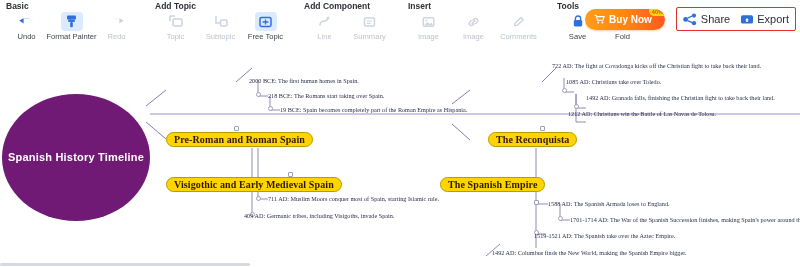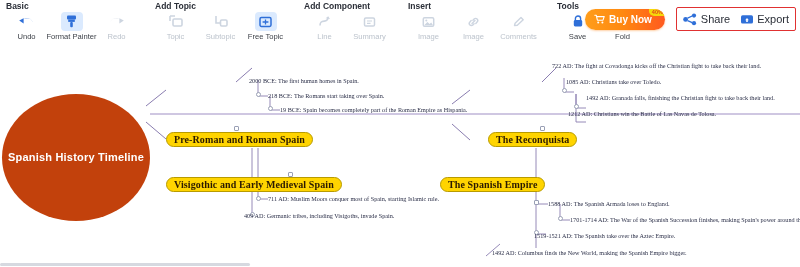--- a/index.html
+++ b/index.html
@@ -79,21 +79,21 @@
 
   
   .canvas{
     position:absolute;left:0;top:44px;width:800px;height:223px;
     background:#ffffff;overflow:hidden;
   }
   .canvas svg.links{position:absolute;left:0;top:0;width:800px;height:223px;}
 
   .center-node{
     position:absolute;left:2px;top:50px;width:148px;height:127px;
-    border-radius:50%;background:#c2410c;
+    border-radius:50%;background:#701a75;
     display:flex;align-items:center;justify-content:center;
     box-sizing:border-box;
   }
   .center-node span{
     color:#ffffff;font-size:11px;font-weight:bold;letter-spacing:.2px;
     text-align:center;line-height:13px;
   }
 
   .topic{
     position:absolute;background:#ffd400;border:1px solid #b89b00;

